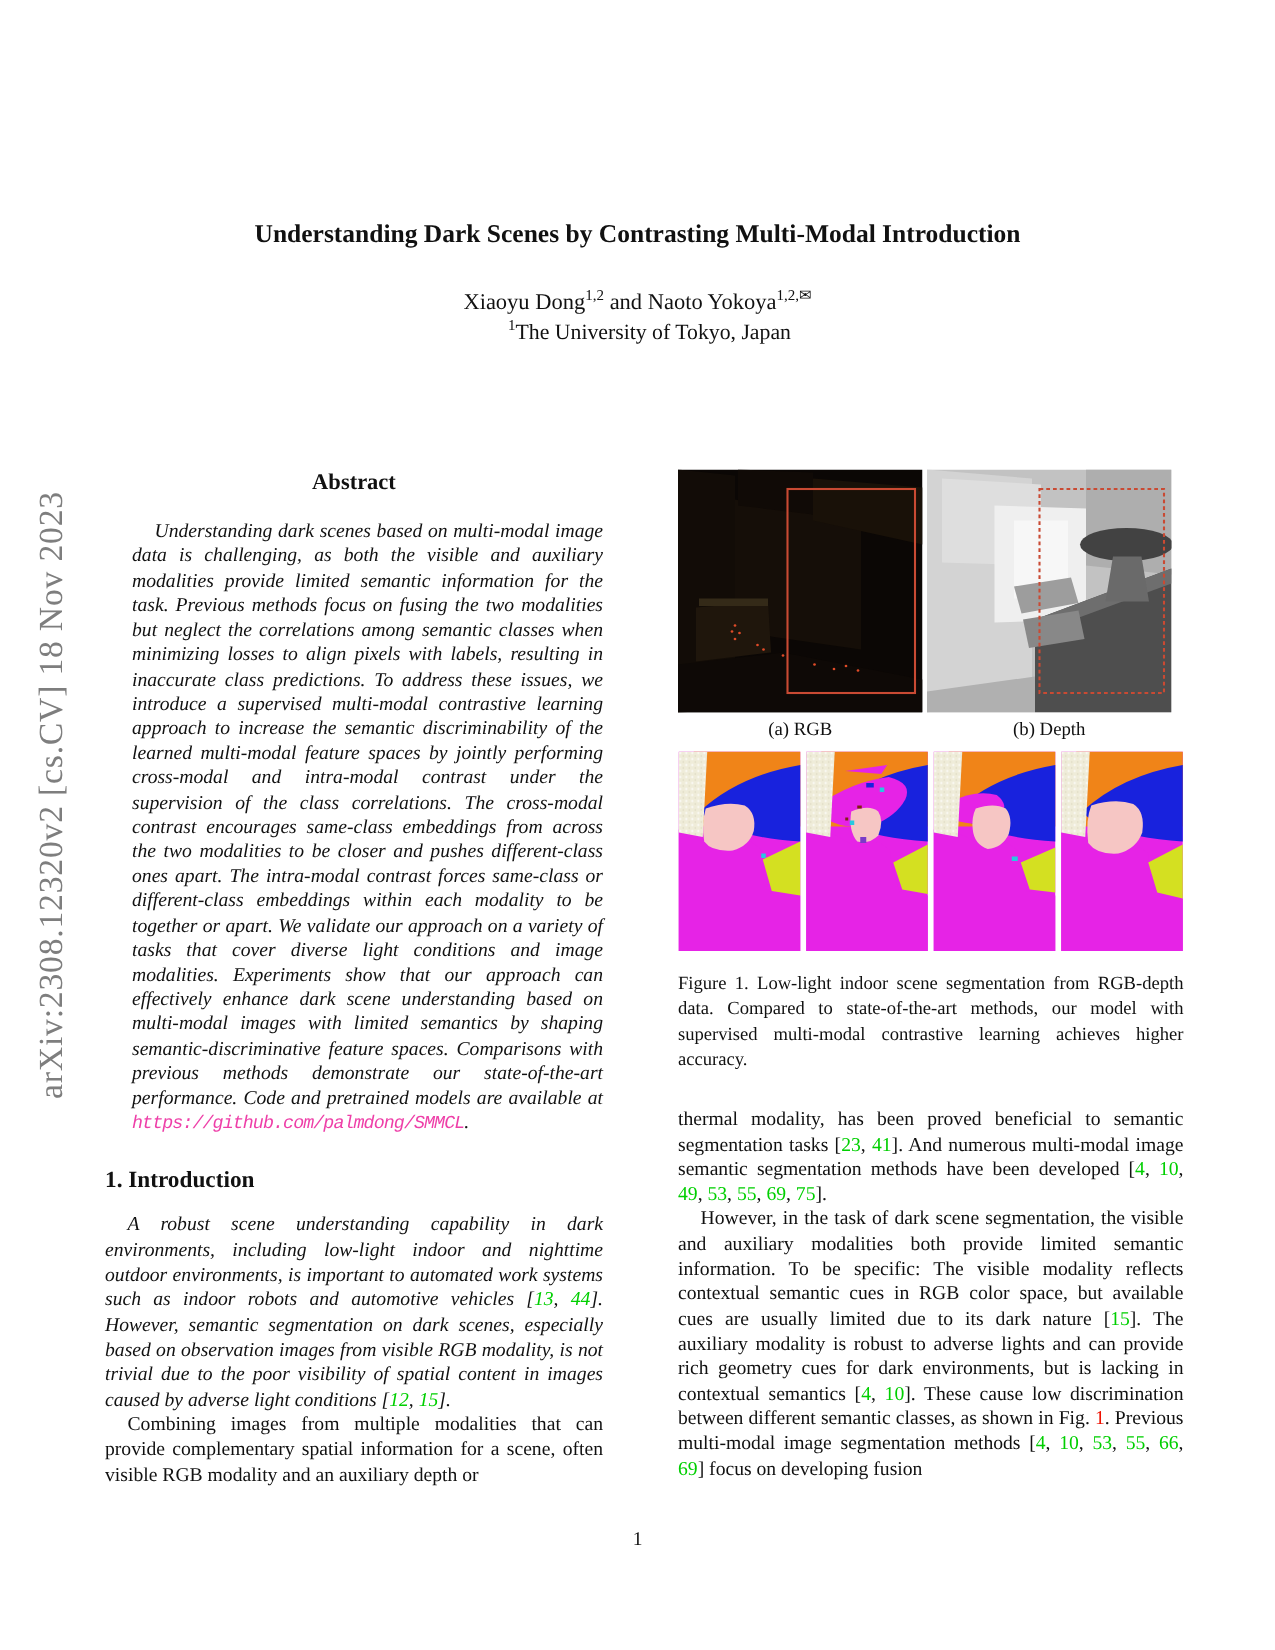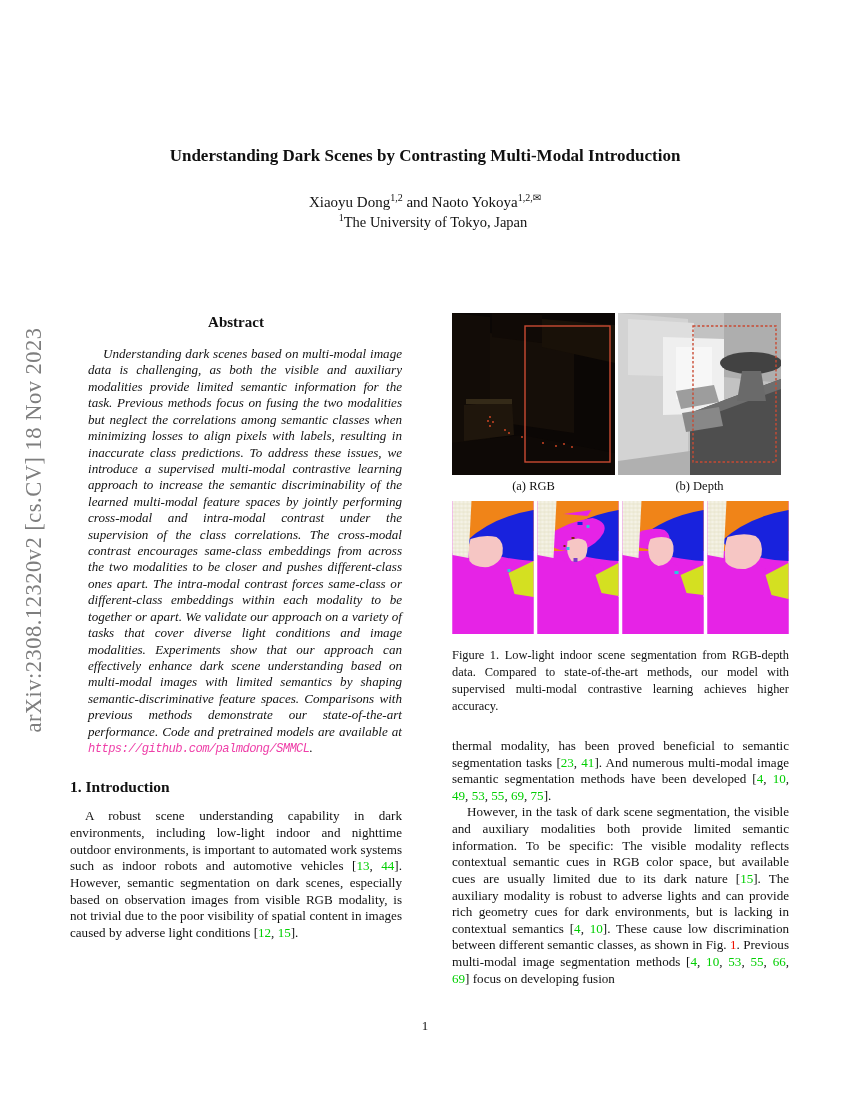--- a/index.html
+++ b/index.html
@@ -21,21 +21,21 @@
 
   
   .col-left{position:absolute;left:70px;top:314px;width:332px;}
   .col-right{position:absolute;left:452px;top:313px;width:337px;}
 
   .abstract-heading{text-align:center;font-weight:bold;font-size:15px;margin:0;}
   .abstract-body{margin:15px 0 0 18px;font-style:italic;font-size:13.1px;line-height:1.255;
       text-align:justify;text-indent:15px;}
   .section-heading{margin:21px 0 0 0;font-size:15.5px;font-weight:bold;}
   .body-p{margin:0;font-size:13.1px;line-height:1.27;text-align:justify;text-indent:15px;}
-  .body-p.first{margin-top:12px;}
+  .body-p.first{margin-top:12px;font-style:italic;}
   .body-p.noindent{text-indent:0;}
 
   
   .seg-cite{color:var(--citation-green,#00c800);}
   .seg-figref{color:var(--figref-red,#ee1100);}
   .seg-url{color:var(--url-pink,#ee3fa8);font-family:"Liberation Mono",monospace;
       font-style:italic;font-size:12.2px;letter-spacing:-0.6px;}
 
   
   .fig-row1{display:flex;gap:3px;}
@@ -68,20 +68,21 @@
     <div class="title">Understanding Dark Scenes by Contrasting Multi-Modal Introduction</div>
     <div class="authors"><span>Xiaoyu Dong</span><sup class="seg-sup">1,2</sup><span> and Naoto Yokoya</span><sup class="seg-sup">1,2,✉</sup></div>
     <div class="affil"><sup class="seg-sup">1</sup><span>The University of Tokyo, Japan</span></div>
   </div>
 
   <div class="col-left">
     <p class="abstract-heading">Abstract</p>
     <p class="abstract-body"><span>Understanding dark scenes based on multi-modal image data is challenging, as both the visible and auxiliary modalities provide limited semantic information for the task. Previous methods focus on fusing the two modalities but neglect the correlations among semantic classes when minimizing losses to align pixels with labels, resulting in inaccurate class predictions. To address these issues, we introduce a supervised multi-modal contrastive learning approach to increase the semantic discriminability of the learned multi-modal feature spaces by jointly performing cross-modal and intra-modal contrast under the supervision of the class correlations. The cross-modal contrast encourages same-class embeddings from across the two modalities to be closer and pushes different-class ones apart. The intra-modal contrast forces same-class or different-class embeddings within each modality to be together or apart. We validate our approach on a variety of tasks that cover diverse light conditions and image modalities. Experiments show that our approach can effectively enhance dark scene understanding based on multi-modal images with limited semantics by shaping semantic-discriminative feature spaces. Comparisons with previous methods demonstrate our state-of-the-art performance. Code and pretrained models are available at </span><span class="seg-url">https://github.com/palmdong/SMMCL</span><span>.</span></p>
     <p class="section-heading">1. Introduction</p>
     <p class="body-p first"><span>A robust scene understanding capability in dark environments, including low-light indoor and nighttime outdoor environments, is important to automated work systems such as indoor robots and automotive vehicles [</span><span class="seg-cite">13</span><span>, </span><span class="seg-cite">44</span><span>]. However, semantic segmentation on dark scenes, especially based on observation images from visible RGB modality, is not trivial due to the poor visibility of spatial content in images caused by adverse light conditions [</span><span class="seg-cite">12</span><span>, </span><span class="seg-cite">15</span><span>].</span></p>
+    <p class="body-p"><span>Combining images from multiple modalities that can provide complementary spatial information for a scene, often visible RGB modality and an auxiliary depth or</span></p>
   </div>
 
   <div class="col-right">
 
     <div class="fig-row1">
 
       <svg width="163" height="162" viewBox="0 0 163 162">
         <rect width="163" height="162" fill="#0b0705"></rect>
         <polygon points="0,0 38,4 38,160 0,162" fill="#120c07"></polygon>
         <polygon points="38,20 122,36 122,120 38,108" fill="#150e08"></polygon>

